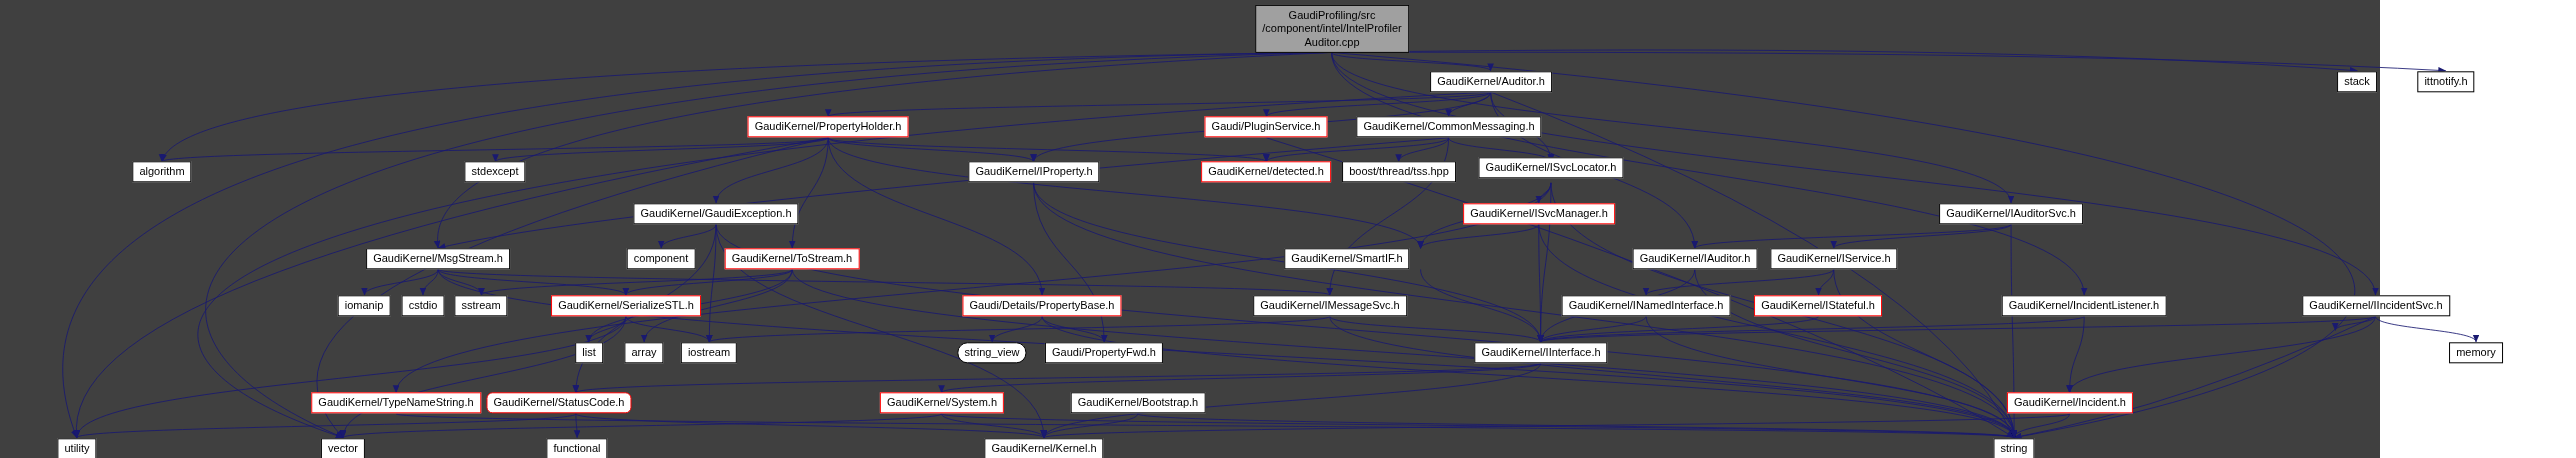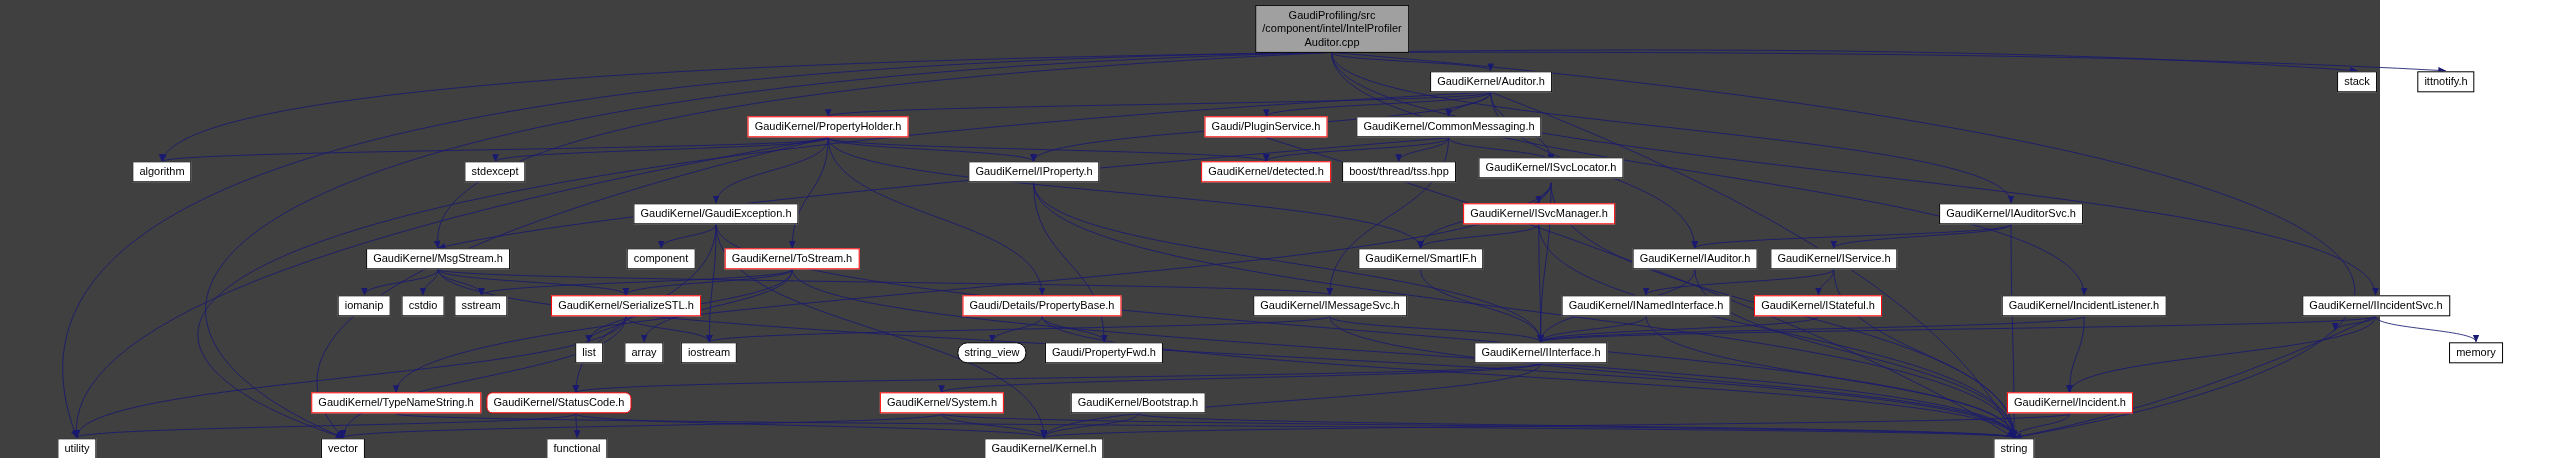--- a/index.html
+++ b/index.html
@@ -194,21 +194,21 @@
       </div>
       <div class="node normal" data-interactable="true" style="left: 438px; top: 259px;">
         <div class="nline" data-interactable="false">GaudiKernel/MsgStream.h</div>
       </div>
       <div class="node plain" data-interactable="false" style="left: 661px; top: 259px;">
         <div class="nline" data-interactable="false">component</div>
       </div>
       <div class="node truncated" data-interactable="true" style="left: 792px; top: 259px;">
         <div class="nline" data-interactable="false">GaudiKernel/ToStream.h</div>
       </div>
-      <div class="node normal" data-interactable="true" style="left: 1421px; top: 259px;">
+      <div class="node normal" data-interactable="true" style="left: 1347px; top: 259px;">
         <div class="nline" data-interactable="false">GaudiKernel/SmartIF.h</div>
       </div>
       <div class="node normal" data-interactable="true" style="left: 1695px; top: 259px;">
         <div class="nline" data-interactable="false">GaudiKernel/IAuditor.h</div>
       </div>
       <div class="node normal" data-interactable="true" style="left: 1834px; top: 259px;">
         <div class="nline" data-interactable="false">GaudiKernel/IService.h</div>
       </div>
       <div class="node plain" data-interactable="false" style="left: 364px; top: 306px;">
         <div class="nline" data-interactable="false">iomanip</div>

